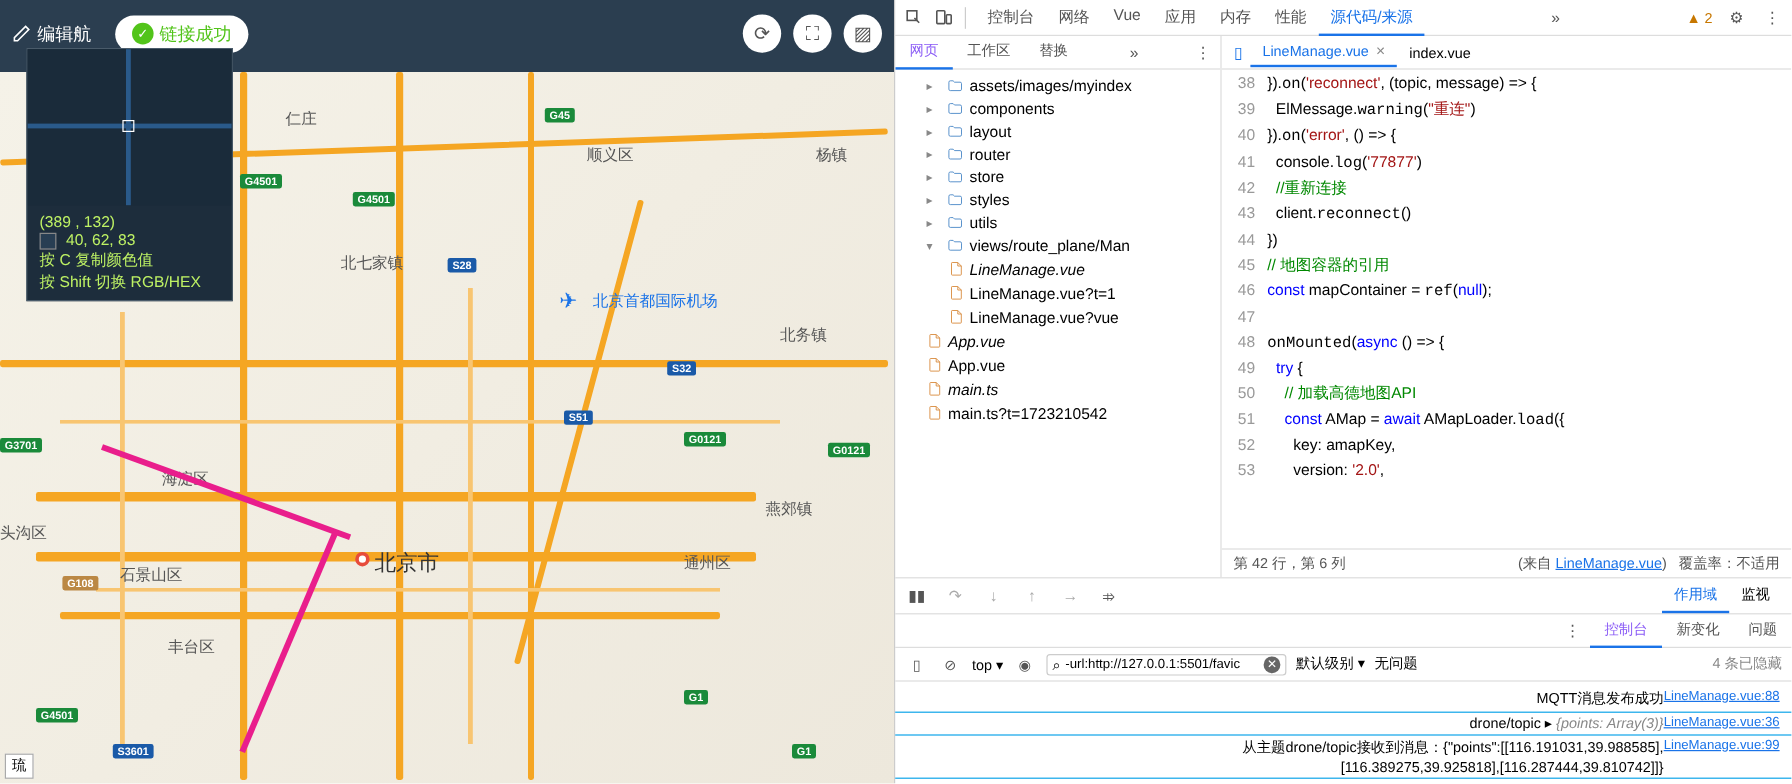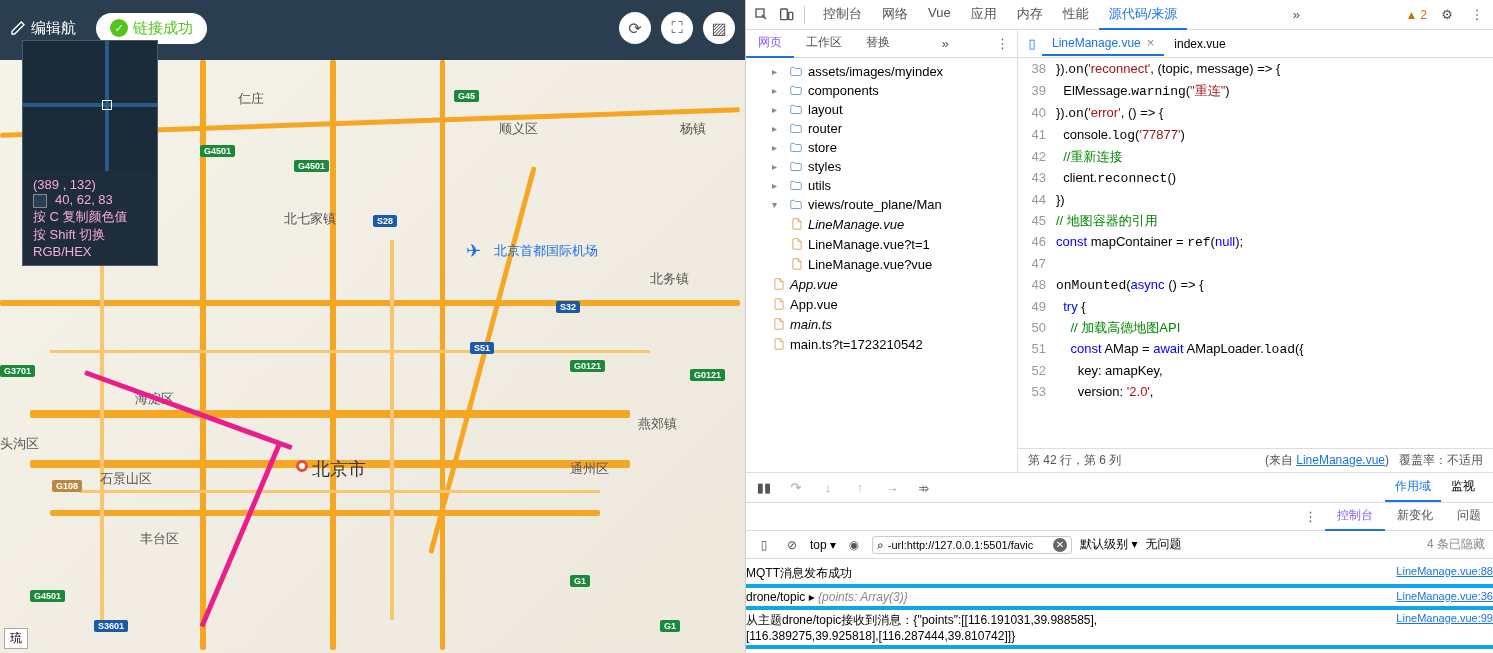--- a/index.html
+++ b/index.html
@@ -9,21 +9,21 @@
 
 
 .darkbar { position: absolute; top: 0; left: 0; right: 0; height: 60px; background: #2b3e50; }
 .topbar { position: absolute; top: 8px; left: 0; right: 0; height: 40px; display: flex; align-items: center; padding: 0 10px; z-index: 10; }
 .edit-btn { display: flex; align-items: center; color: #fff; font-size: 15px; gap: 5px; }
 .link-badge { margin-left: 20px; display: flex; align-items: center; gap: 5px; background: #fff; border-radius: 18px; padding: 6px 14px; color: #52c41a; font-size: 15px; }
 .check-circle { width: 18px; height: 18px; border-radius: 50%; background: #52c41a; color: #fff; display: flex; align-items: center; justify-content: center; font-size: 11px; }
 .top-right { margin-left: auto; display: flex; gap: 10px; }
 .circle-btn { width: 32px; height: 32px; border-radius: 50%; background: #fff; display: flex; align-items: center; justify-content: center; color: #555; }
 
-.inspector-box { position: absolute; top: 40px; left: 22px; width: 136px; background: #1a2b3a; border: 1px solid #4a5b6a; z-index: 20; color: #f9a8d4; font-size: 13px; }
+.inspector-box { position: absolute; top: 40px; left: 22px; width: 172px; background: #1a2b3a; border: 1px solid #4a5b6a; z-index: 20; color: #bef264; font-size: 13px; }
 .inspector-preview { height: 130px; position: relative; background: #1a2b3a; }
 .cross-h { position: absolute; top: 62px; left: 0; right: 0; height: 4px; background: #2a5a8a; }
 .cross-v { position: absolute; left: 82px; top: 0; bottom: 0; width: 4px; background: #2a5a8a; }
 .center-sq { position: absolute; top: 59px; left: 79px; width: 10px; height: 10px; border: 1px solid #fff; background: transparent; }
 .inspector-info { background: rgba(30,45,60,0.95); padding: 6px 10px; font-family: monospace; }
 .color-swatch { display: inline-block; width: 14px; height: 14px; border: 1px solid #888; background: rgb(40,62,83); vertical-align: middle; margin-right: 8px; }
 
 .map-bg { position: absolute; top: 60px; left: 0; right: 0; bottom: 0; background: linear-gradient(135deg, #f5f2e8 0%, #ede8dc 100%); overflow: hidden; }
 .road { position: absolute; background: #f5a623; border-radius: 2px; }
 .road-thin { position: absolute; background: #f8c571; }
@@ -75,21 +75,21 @@
 .debugger-tabs { margin-left: auto; display: flex; }
 .dbg-tab { padding: 5px 10px; font-size: 12px; }
 .dbg-tab.active { color: #1a73e8; border-bottom: 2px solid #1a73e8; }
 
 .console-section { flex: 0 0 auto; display: flex; flex-direction: column; }
 .console-tabs { display: flex; height: 28px; border-bottom: 1px solid #ddd; align-items: center; }
 .console-filter { display: flex; align-items: center; height: 28px; border-bottom: 1px solid #ddd; padding: 0 8px; gap: 8px; font-size: 12px; }
 .filter-input { flex: 0 0 200px; display: flex; align-items: center; border: 1px solid #ccc; border-radius: 3px; padding: 1px 4px; gap: 4px; background: #fff; }
 .filter-input input { border: none; outline: none; flex: 1; font-size: 11px; }
 .console-output { font-family: Consolas, monospace; font-size: 12px; padding: 4px 0; }
-.console-row { display: flex; padding: 2px 0; border-bottom: 4px solid #0ea5e9; }
+.console-row { display: flex; padding: 2px 10px; border-bottom: 1px solid #0ea5e9; text-align: right; }
 .console-msg { flex: 1; }
 .console-src { color: #1a73e8; text-decoration: underline; font-size: 11px; }
 .obj-preview { color: #888; font-style: italic; }
 
 svg.folder { fill: none; stroke: currentColor; stroke-width: 1.3; }
 svg.file-svg { fill: none; stroke: currentColor; stroke-width: 1.3; }
 </style>
 </head>
 <body>
 
@@ -151,21 +151,21 @@
     <div class="highway-label" style="top:282px;left:470px;background:#1a5aa8">S51</div>
     <div class="highway-label" style="top:300px;left:570px">G0121</div>
     <div class="highway-label" style="top:309px;left:690px">G0121</div>
     <div class="highway-label" style="top:305px;left:0">G3701</div>
     <div class="highway-label" style="top:420px;left:52px;background:#b84">G108</div>
     <div class="highway-label" style="top:530px;left:30px">G4501</div>
     <div class="highway-label" style="top:560px;left:94px;background:#1a5aa8">S3601</div>
     <div class="highway-label" style="top:515px;left:570px">G1</div>
     <div class="highway-label" style="top:560px;left:660px">G1</div>
 
-    <div class="city-label" style="top:60px;left:499px">顺义区</div>
+    <div class="city-label" style="top:60px;left:489px">顺义区</div>
     <div class="city-label" style="top:30px;left:238px">仁庄</div>
     <div class="city-label" style="top:60px;left:680px">杨镇</div>
     <div class="city-label" style="top:150px;left:284px">北七家镇</div>
     <div class="city-label" style="top:182px;left:494px;color:#1a73e8">北京首都国际机场</div>
     <div class="city-label" style="top:210px;left:650px">北务镇</div>
     <div class="city-label" style="top:330px;left:135px">海淀区</div>
     <div class="city-label" style="top:355px;left:638px">燕郊镇</div>
     <div class="city-label" style="top:400px;left:570px">通州区</div>
     <div class="city-label" style="top:375px;left:0px">头沟区</div>
     <div class="city-label" style="top:410px;left:100px">石景山区</div>

